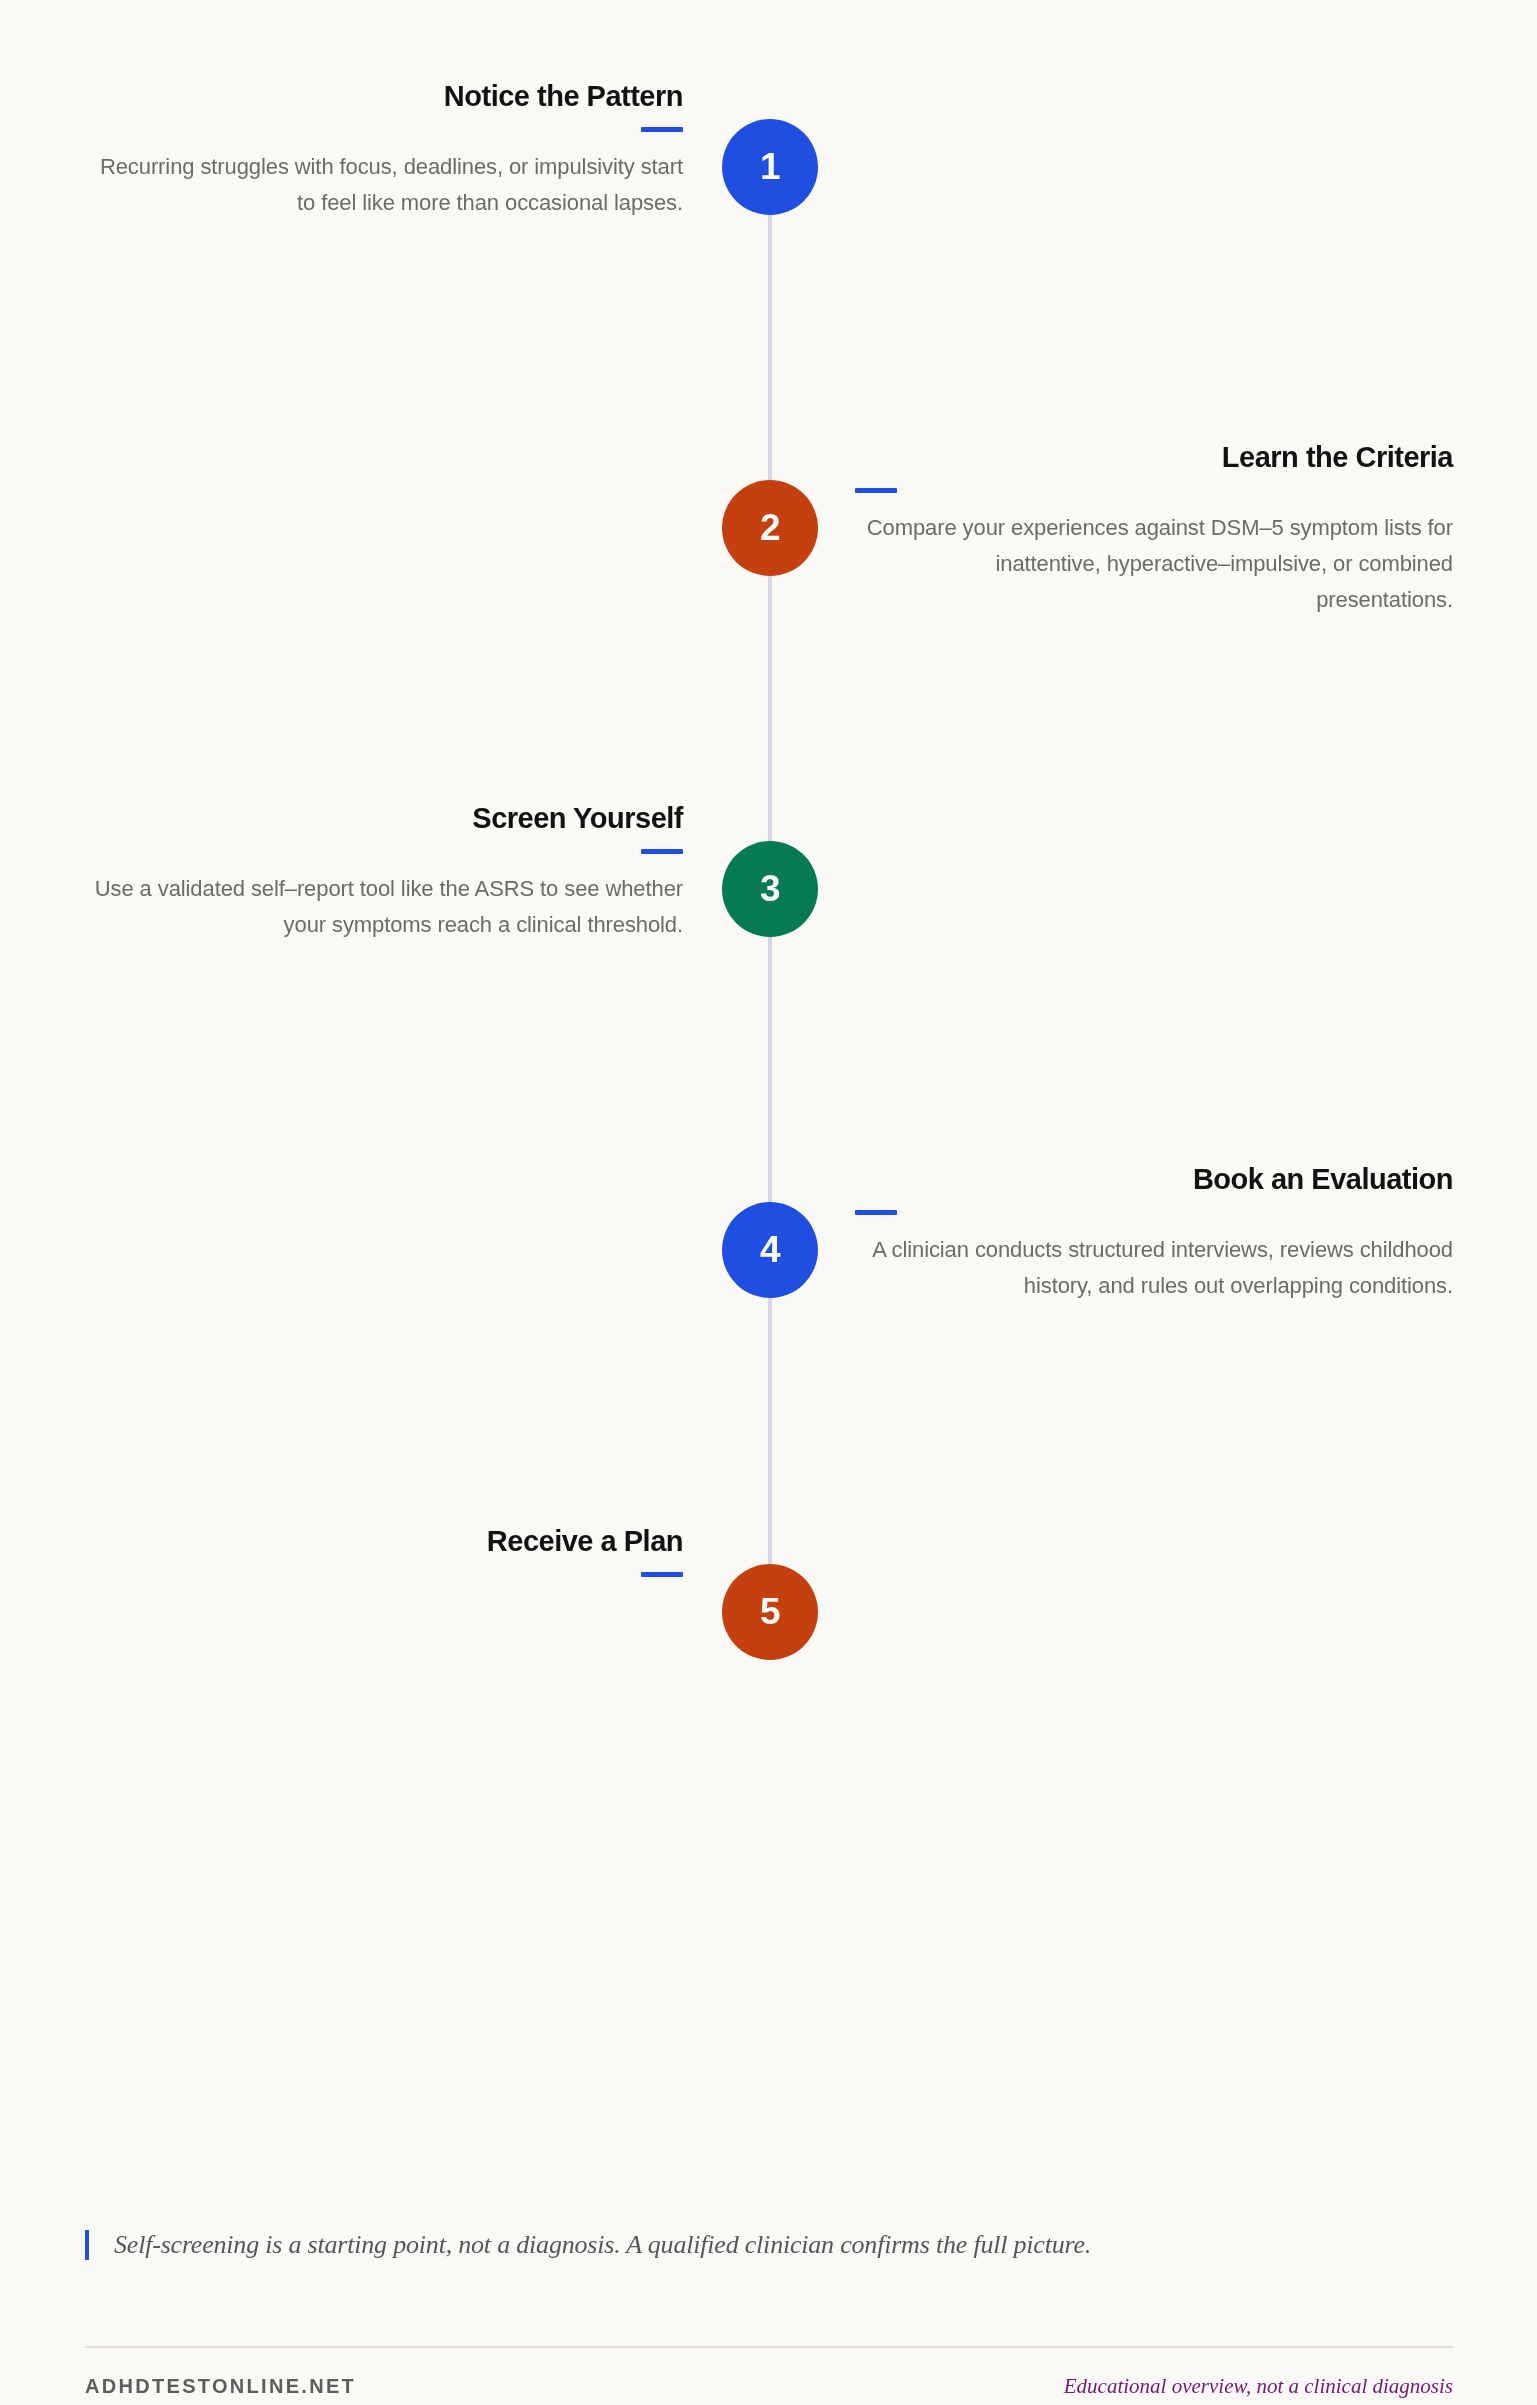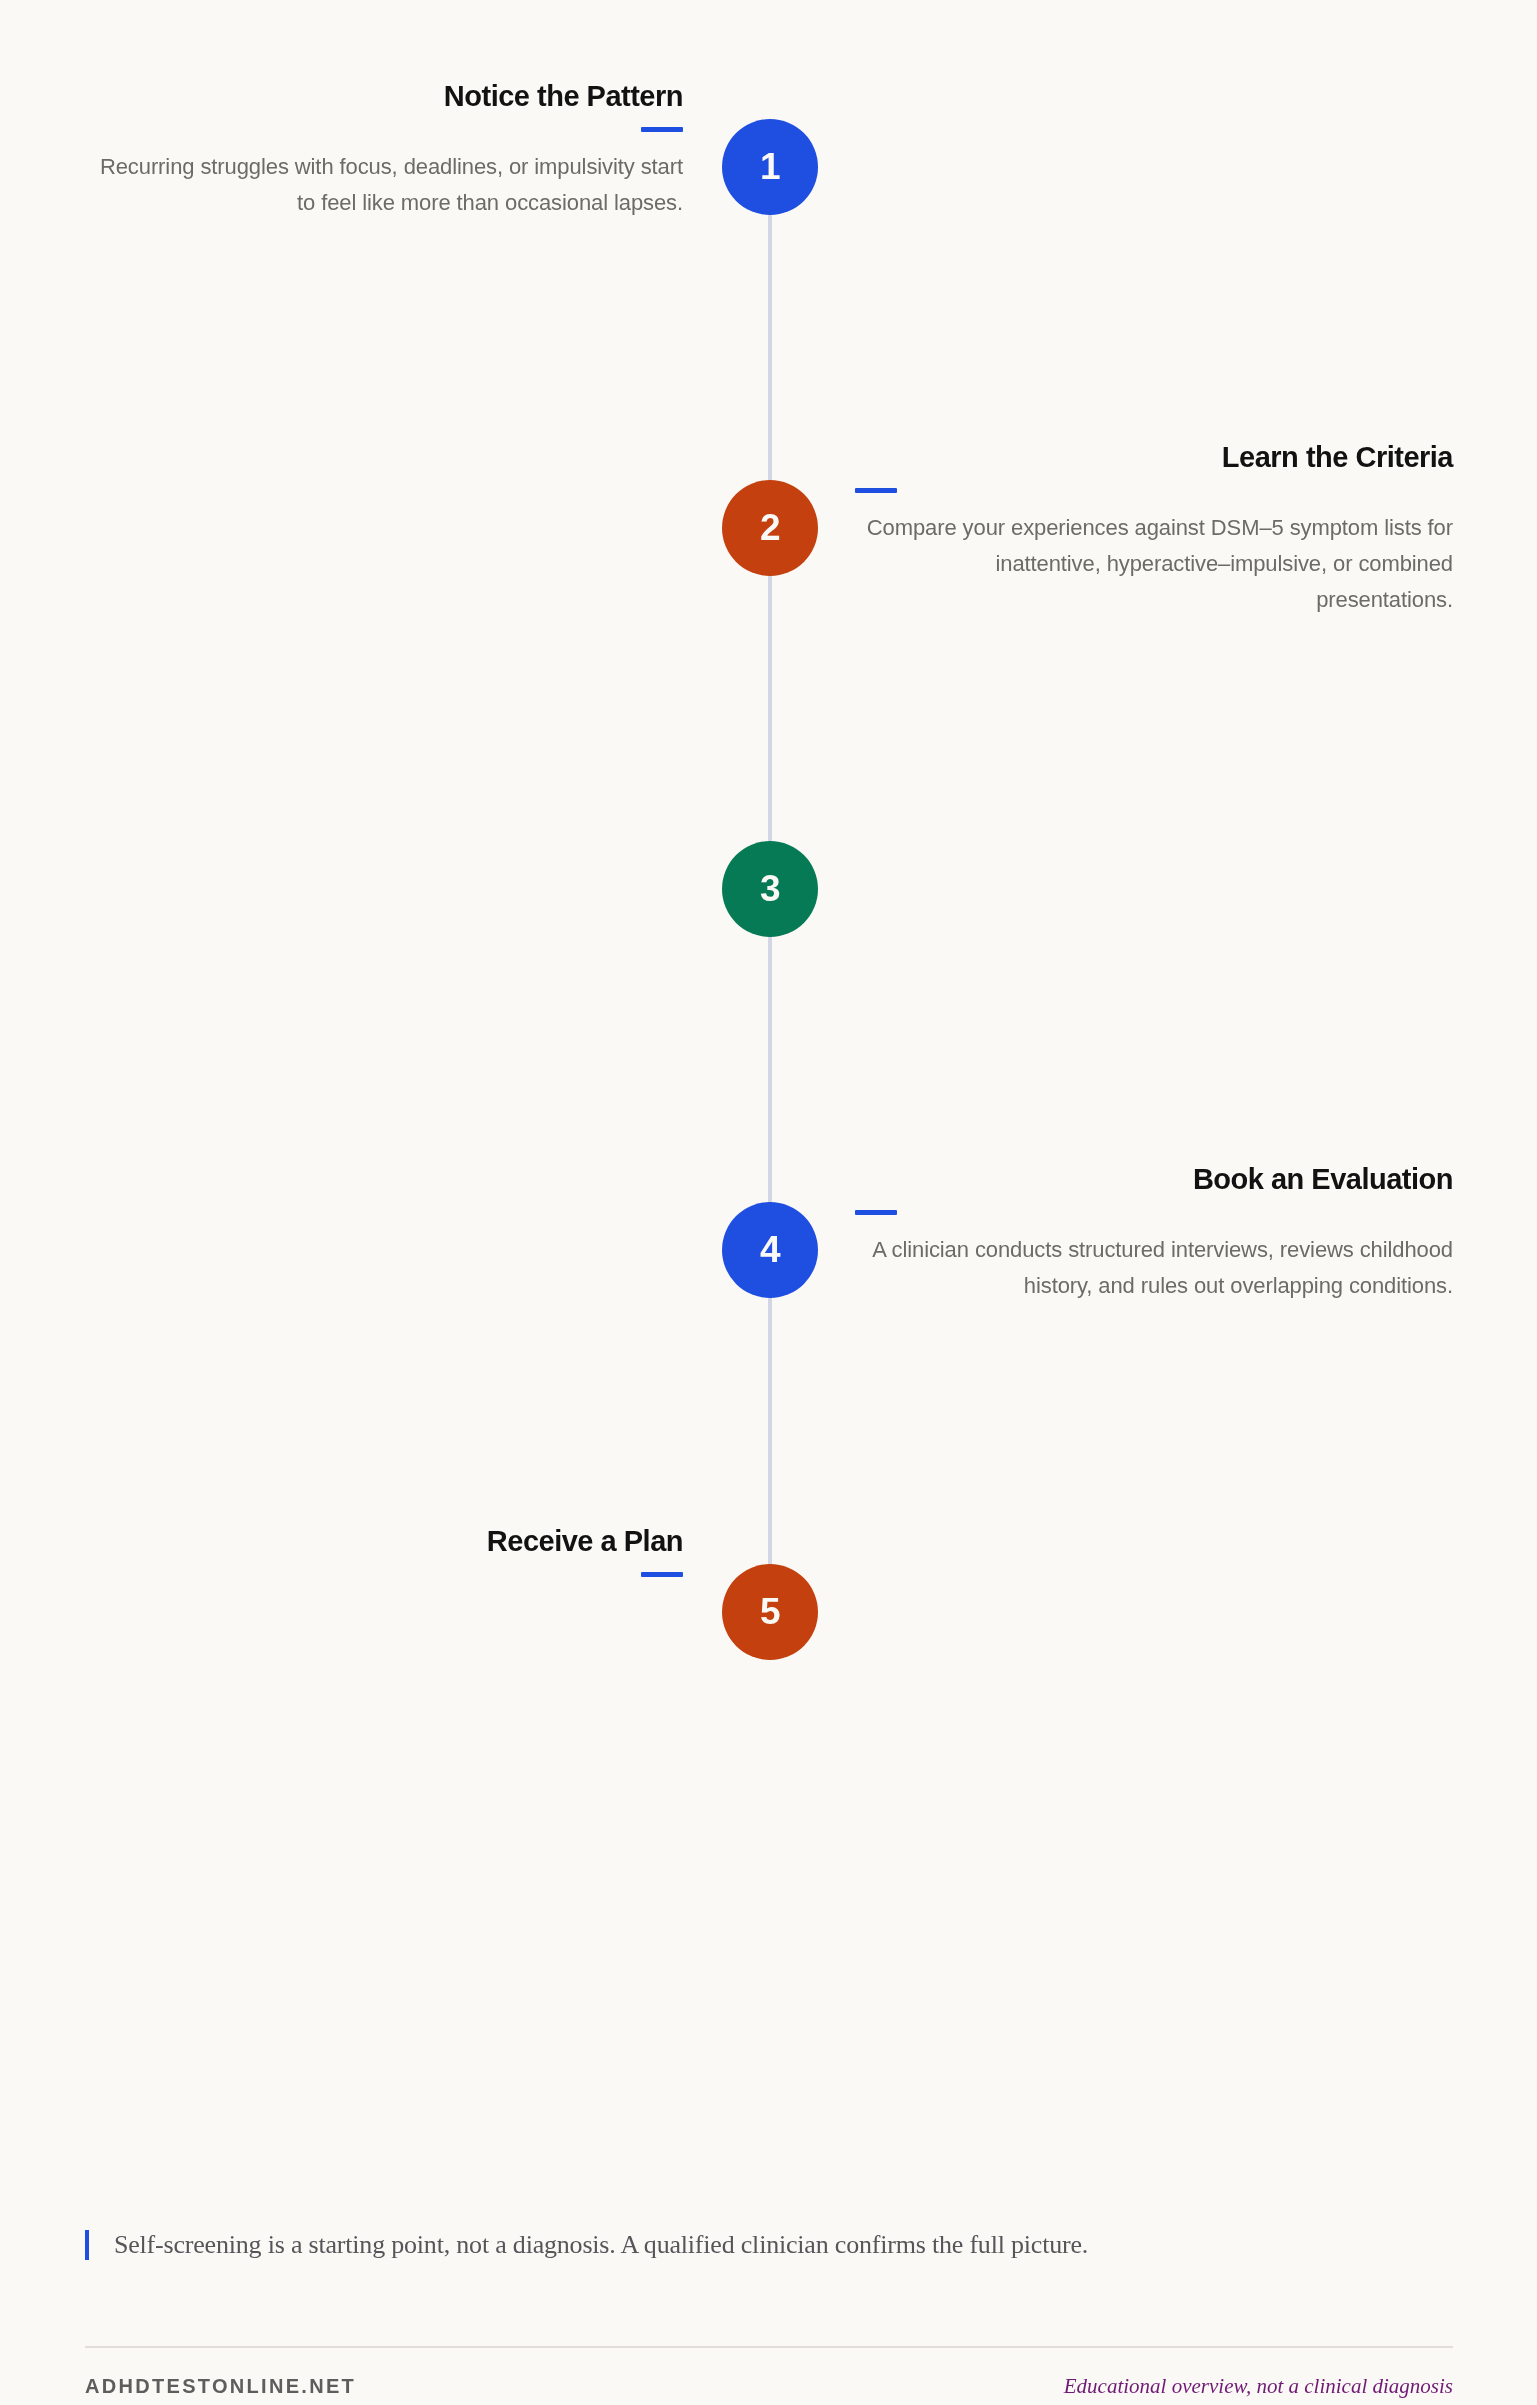--- a/index.html
+++ b/index.html
@@ -151,20 +151,21 @@
     position: absolute;
     left: 85px;
     top: 2169px;
     width: 1368px;
     border-left: 4.8px solid #1f4fe0;
     padding-left: 25px;
   }
 
   .quote p {
     font-family: "Liberation Serif", serif;
+    font-style: italic;
     font-size: 26px;
     color: #55555a;
     letter-spacing: -0.2px;
   }
 
   
   .footer-divider {
     position: absolute;
     left: 85px;
     top: 2285px;
@@ -222,20 +223,25 @@
         <h3>Learn the Criteria</h3>
         <div class="rule"></div>
         <p>Compare your experiences against DSM–5 symptom lists for inattentive, hyperactive–impulsive, or combined presentations.</p>
       </div>
       <div class="marker" style="background:#c4400f">
         <span>2</span>
       </div>
     </div>
 
     <div class="step left" style="top:780px">
+      <div class="content">
+        <h3>Screen Yourself</h3>
+        <div class="rule"></div>
+        <p>Use a validated self–report tool like the ASRS to see whether your symptoms reach a clinical threshold.</p>
+      </div>
       <div class="marker" style="background:#057a55">
         <span>3</span>
       </div>
     </div>
 
     <div class="step right" style="top:1141px">
       <div class="content">
         <h3>Book an Evaluation</h3>
         <div class="rule"></div>
         <p>A clinician conducts structured interviews, reviews childhood history,  and rules out overlapping conditions.</p>

